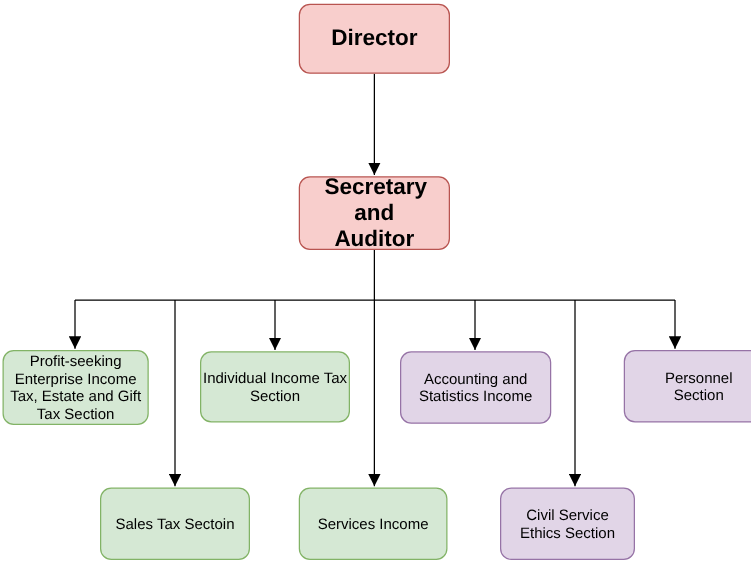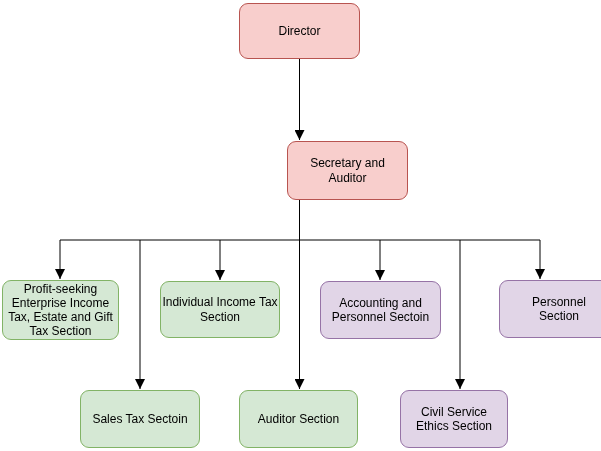--- a/index.html
+++ b/index.html
@@ -41,36 +41,36 @@
     align-items: center;
     justify-content: center;
     text-align: center;
     padding: 0 1px;
     line-height: 1.18;
   }
   .node .label { display: inline-block; }
   .pink {
     background: var(--pink-fill, #f8cecc);
     border-color: var(--pink-border, #b85450);
-    font-weight: normal;
-    font-size: 12px;
+    font-weight: bold;
+    font-size: 18px;
   }
   .green {
     background: var(--green-fill, #d5e8d4);
     border-color: var(--green-border, #82b366);
     font-size: 12px;
   }
   .purple {
     background: var(--purple-fill, #e1d5e7);
     border-color: var(--purple-border, #9673a6);
     font-size: 12px;
   }
   
   .n-director   { left: 239px; top: 3px;   width: 121px; height: 56px; }
-  .n-secretary  { left: 239px; top: 141px; width: 121px; height: 59px; margin-left: 48px; }
+  .n-secretary  { left: 239px; top: 141px; width: 121px; height: 59px; }
   .n-secretary .label { width: 80px; }
   .n-profit     { left: 2px;   top: 280px; width: 117px; height: 60px; }
   .n-individual { left: 160px; top: 281px; width: 120px; height: 57px; }
   .n-accounting { left: 320px; top: 281px; width: 121px; height: 58px; }
   .n-personnel  { left: 499px; top: 280px; width: 120px; height: 58px; }
   .n-personnel .label { width: 70px; }
   .n-sales      { left: 80px;  top: 390px; width: 120px; height: 58px; }
   .n-services   { left: 239px; top: 390px; width: 119px; height: 58px; }
   .n-civil      { left: 400px; top: 390px; width: 108px; height: 58px; }
   .n-civil .label { width: 92px; }
@@ -111,32 +111,32 @@
 
   <div class="node green n-profit">
     <span class="label">Profit-seeking Enterprise Income Tax, Estate and Gift Tax Section</span>
   </div>
 
   <div class="node green n-individual">
     <span class="label">Individual Income Tax Section</span>
   </div>
 
   <div class="node purple n-accounting">
-    <span class="label">Accounting and Personnel Sectoin</span>
+    <span class="label">Accounting and Statistics Income</span>
   </div>
 
   <div class="node purple n-personnel">
     <span class="label">Personnel Section</span>
   </div>
 
   <div class="node green n-sales">
     <span class="label">Sales Tax Sectoin</span>
   </div>
 
   <div class="node green n-services">
-    <span class="label">Auditor Section</span>
+    <span class="label">Services Income</span>
   </div>
 
   <div class="node purple n-civil">
     <span class="label">Civil Service Ethics Section</span>
   </div>
 
 </div>
 
 </body></html>

